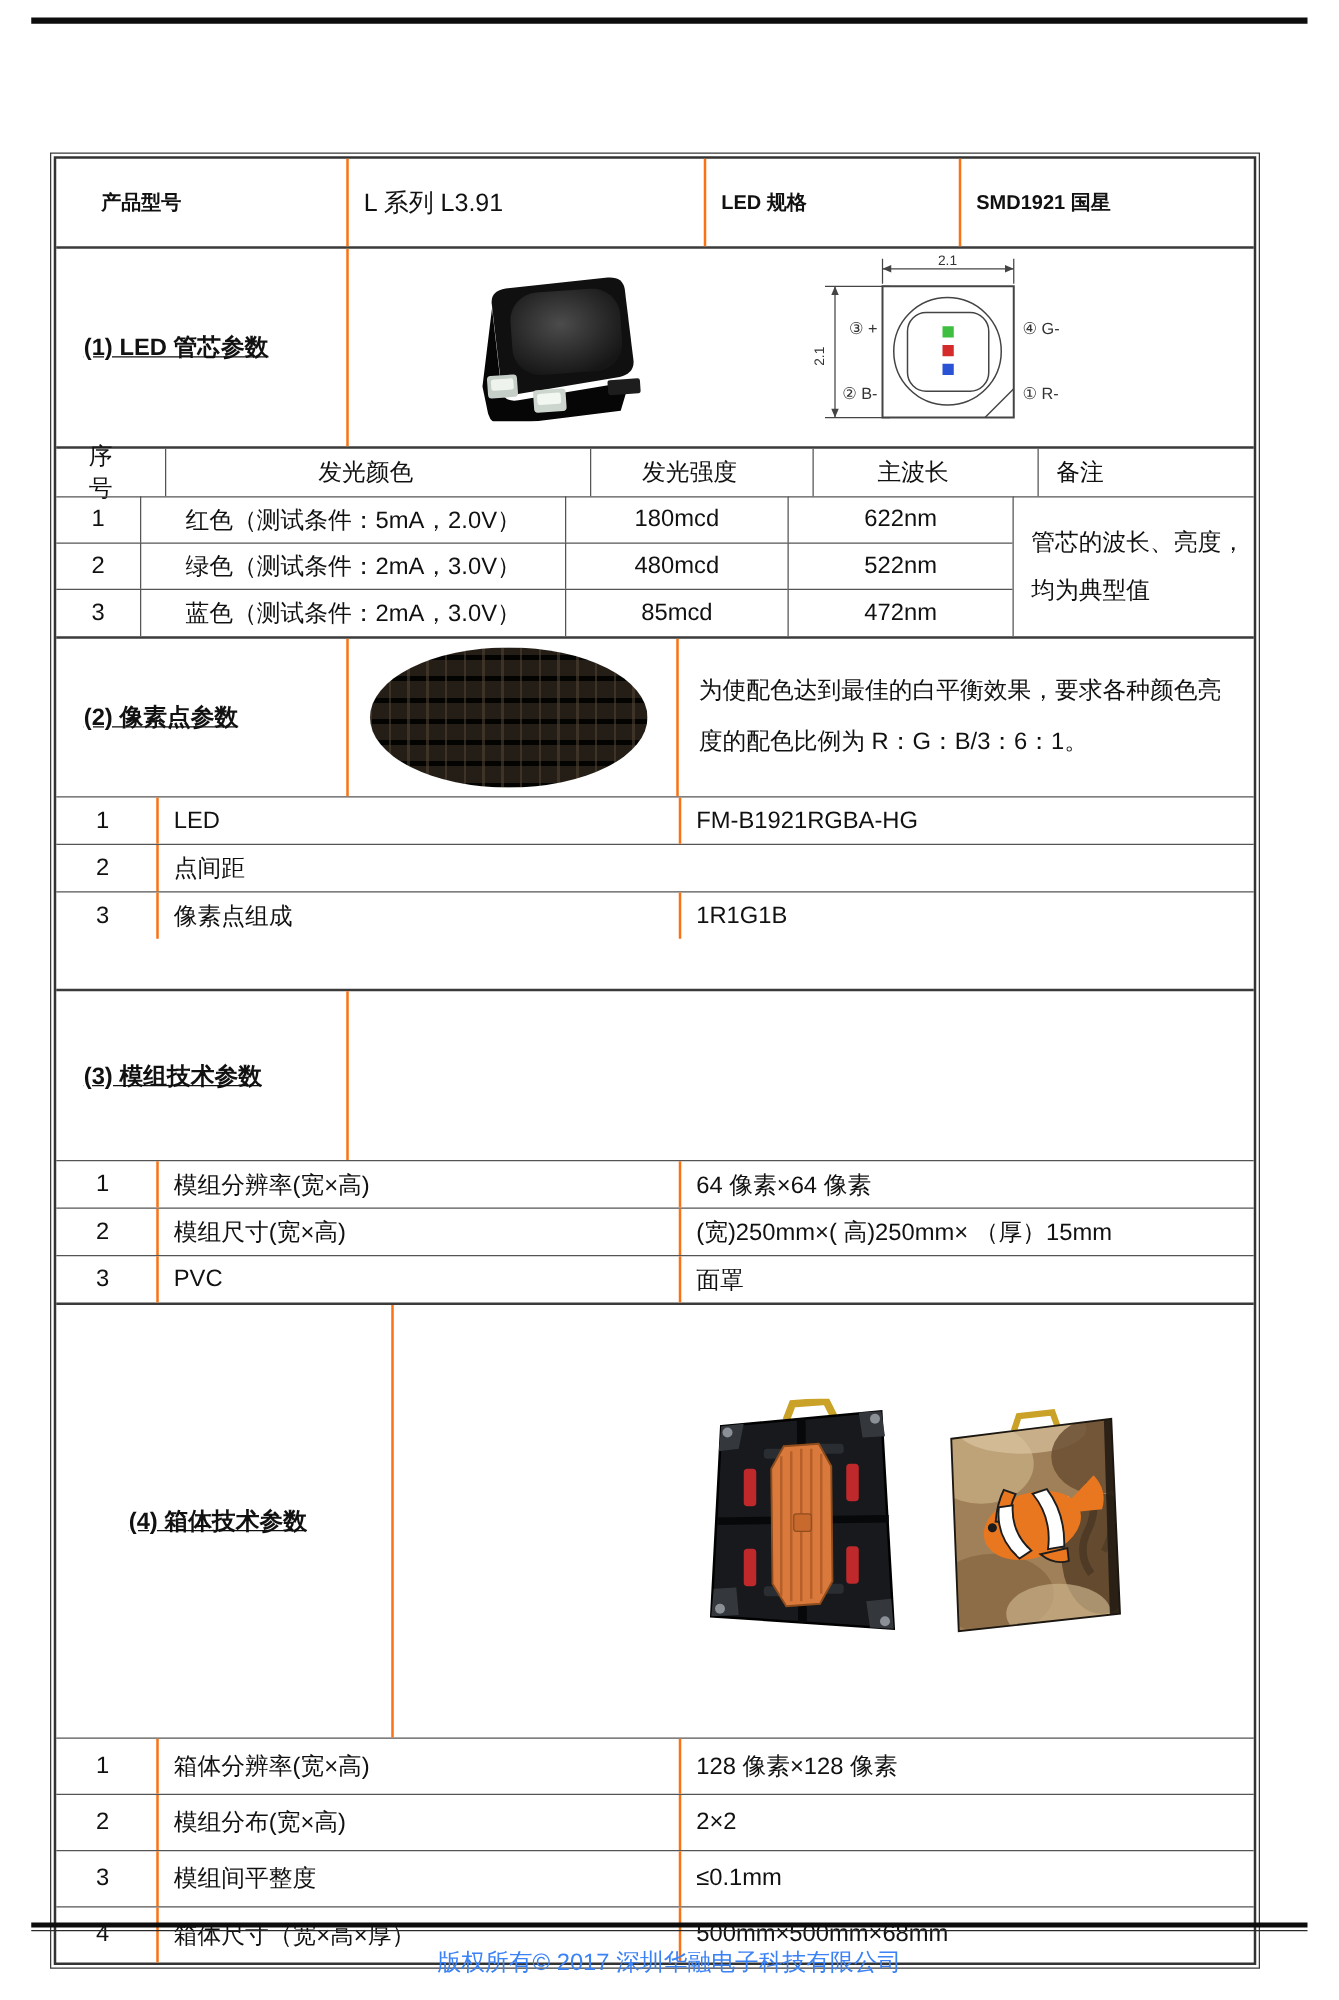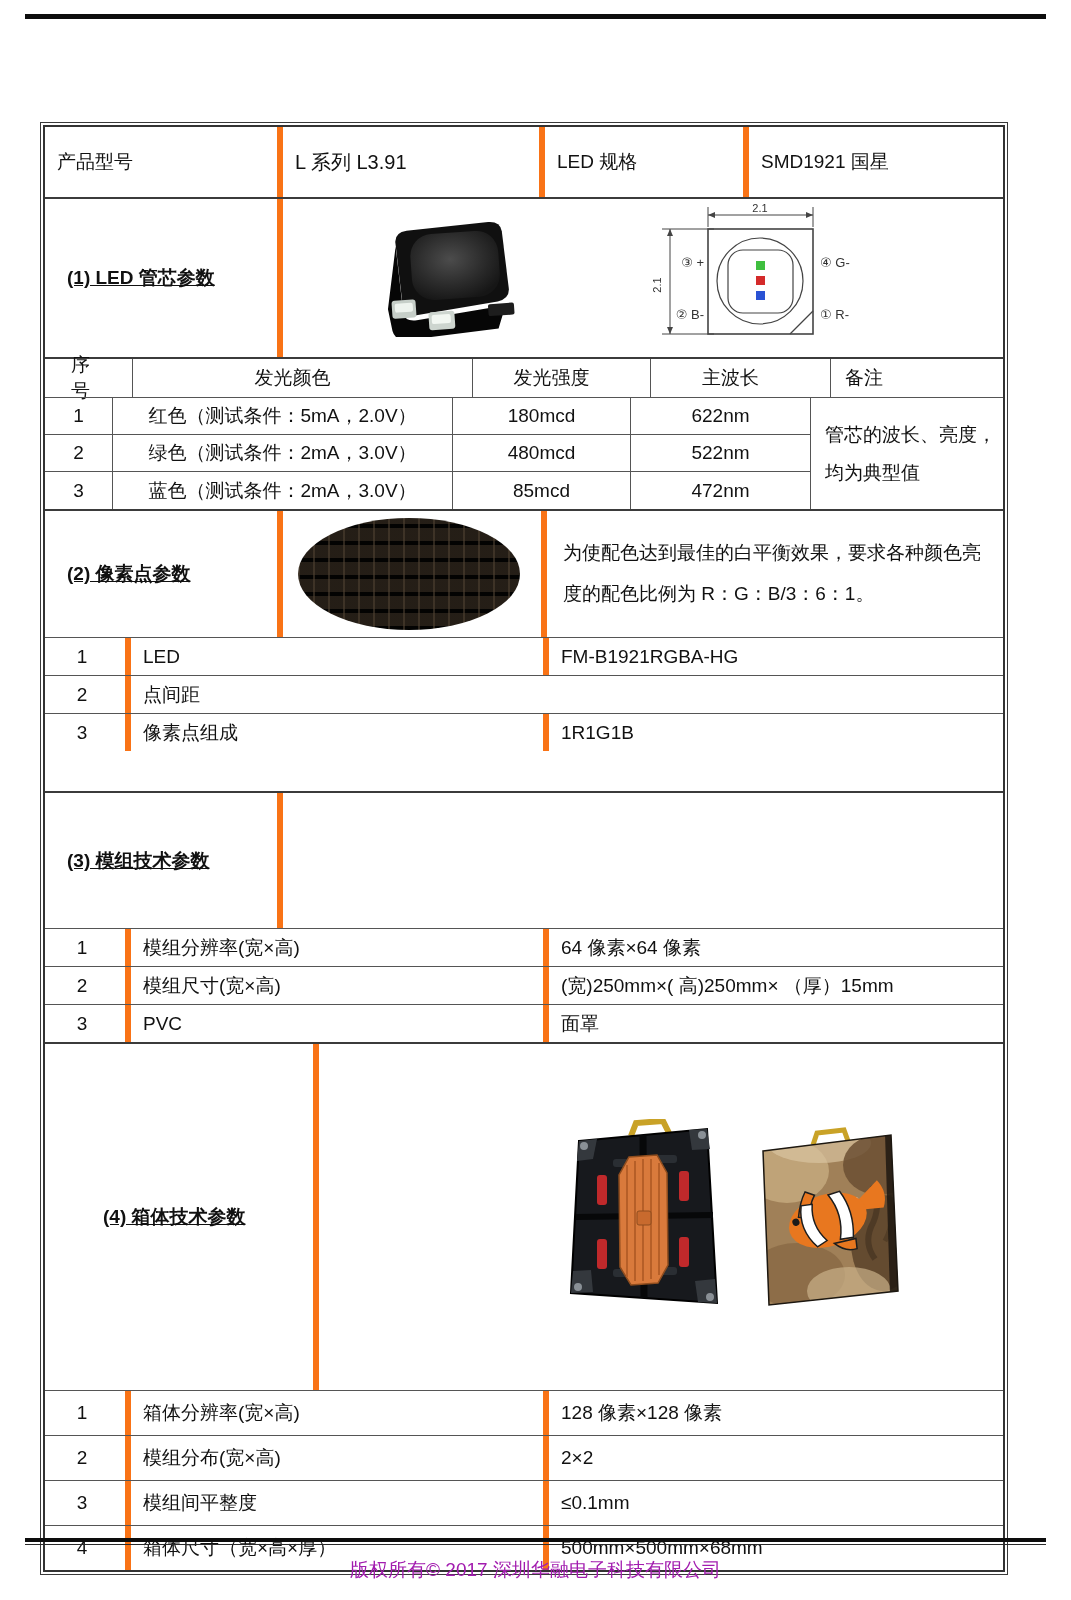--- a/index.html
+++ b/index.html
@@ -9,34 +9,34 @@
     font-family:"Liberation Sans","DejaVu Sans",sans-serif;
     color:#111; overflow:hidden;
   }
   
   .doc-header { padding-top:8px; text-align:center; }
   .doc-title { font-size:21px; font-weight:bold; letter-spacing:0.5px; }
   .header-rule { height:5px; background:#0d0d0d; margin:6px 25px 0 25px; }
   .doc-footer { position:absolute; left:0; right:0; bottom:0; height:62px; }
   .footer-rule { margin:0 25px; height:4px; background:#0d0d0d; }
   .footer-rule2 { margin:2px 25px 0 25px; height:1px; background:#2a2a2a; }
-  .footer-text { text-align:center; font-size:19px; margin-top:12px; color:#a21caf; }
+  .footer-text { text-align:center; font-size:19px; margin-top:12px; color:#3b82f6; }
 
   
   .tbl-outer { position:absolute; left:40px; top:122px; width:968px;
                border:1px solid #3a3a3a; padding:2px; background:#fff; }
   .tbl-inner { border:2px solid #333; }
   .row { display:grid; border-top:1px solid #555; }
   .row.first { border-top:none; }
   .row.thick { border-top:2px solid #3b3b3b; }
-  .c { border-left:6px solid #f97316; display:flex; align-items:center;
+  .c { border-left:2px solid #f97316; display:flex; align-items:center;
        font-size:19px; padding:2px 8px 2px 12px; min-width:0; }
   .c.nl { border-left:none; }
   .c.center { justify-content:center; padding-left:2px; }
-  .c.bold { font-weight:normal; font-size:19px; }
+  .c.bold { font-weight:bold; font-size:16px;margin-left:24px; }
   .section-label { font-weight:bold; font-size:19px; padding-left:22px;text-decoration:underline; }
 
   .cols-product { grid-template-columns:232px 262px 204px 1fr; height:70px; }
   .cols-section1 { grid-template-columns:232px 1fr; height:160px; }
   .cols-section3 { grid-template-columns:232px 1fr; height:137px;margin-top:40px; }
   .cols-section4 { grid-template-columns:232px 1fr; height:348px;padding-left:36px; }
   .cols-pixel { grid-template-columns:232px 264px 1fr; height:128px; }
   .cols-detail { grid-template-columns:80px 418px 1fr; height:38px; }
   .cols-detail.tall { height:45px; }
 

